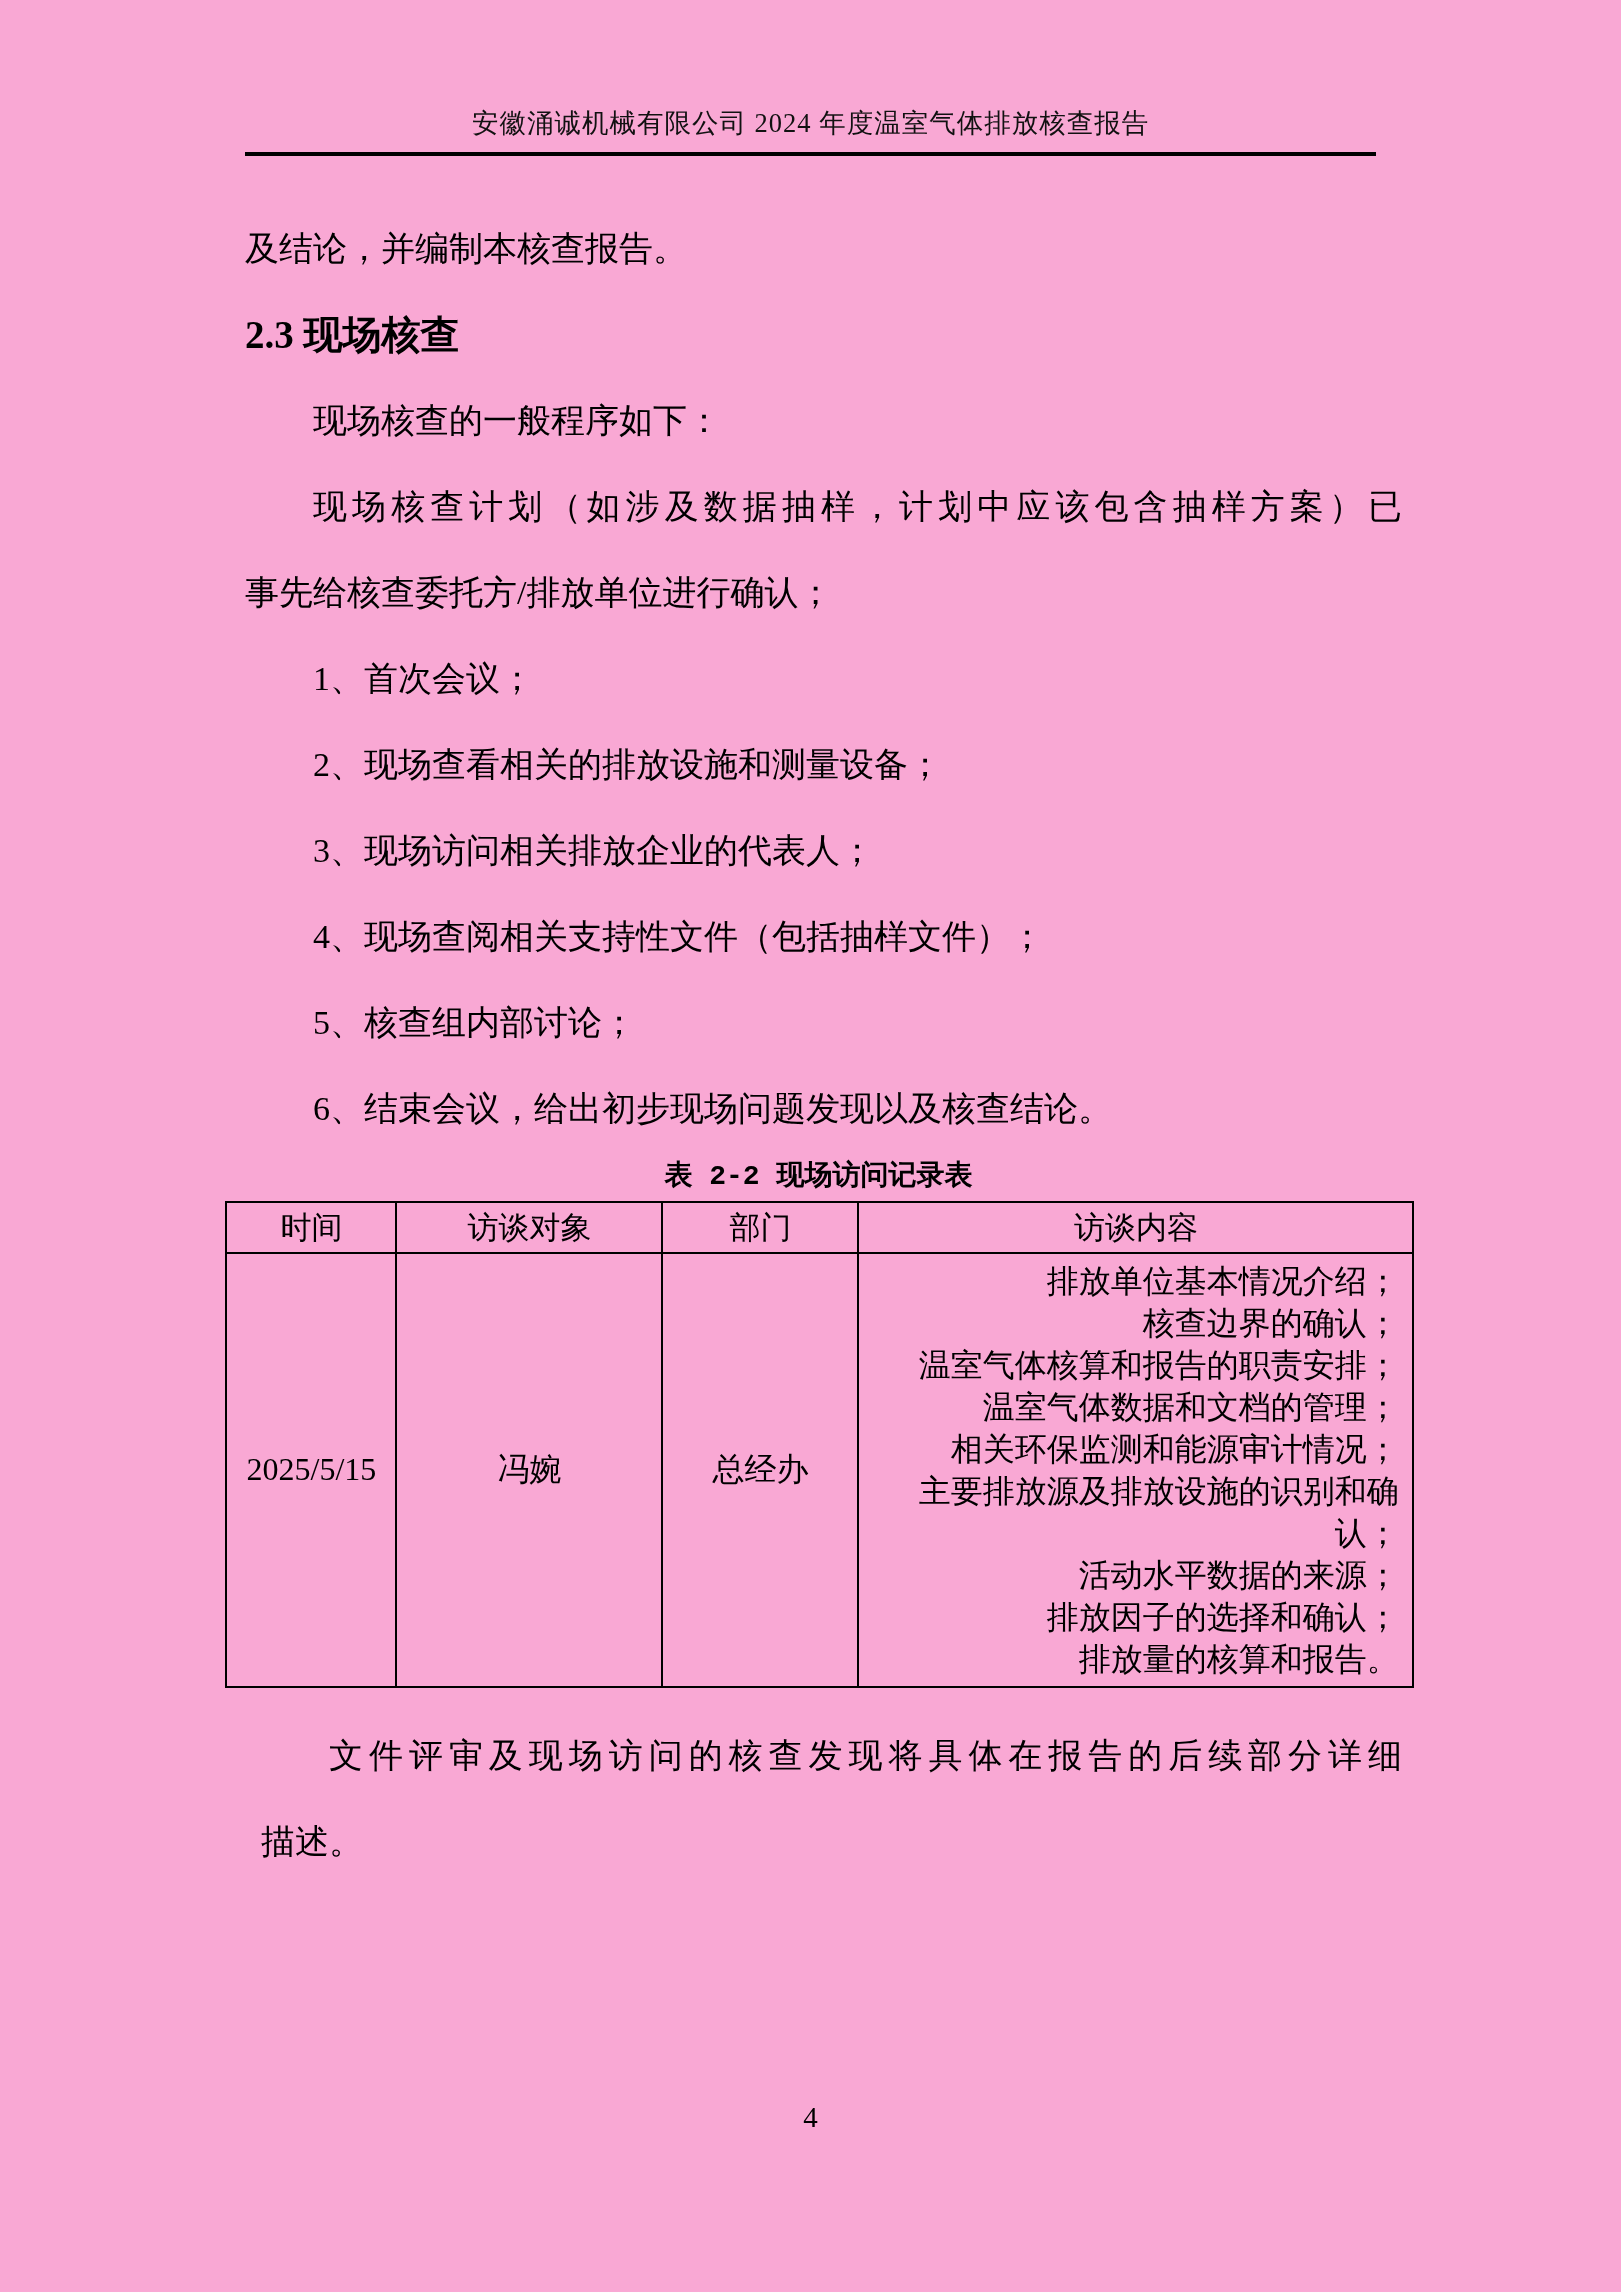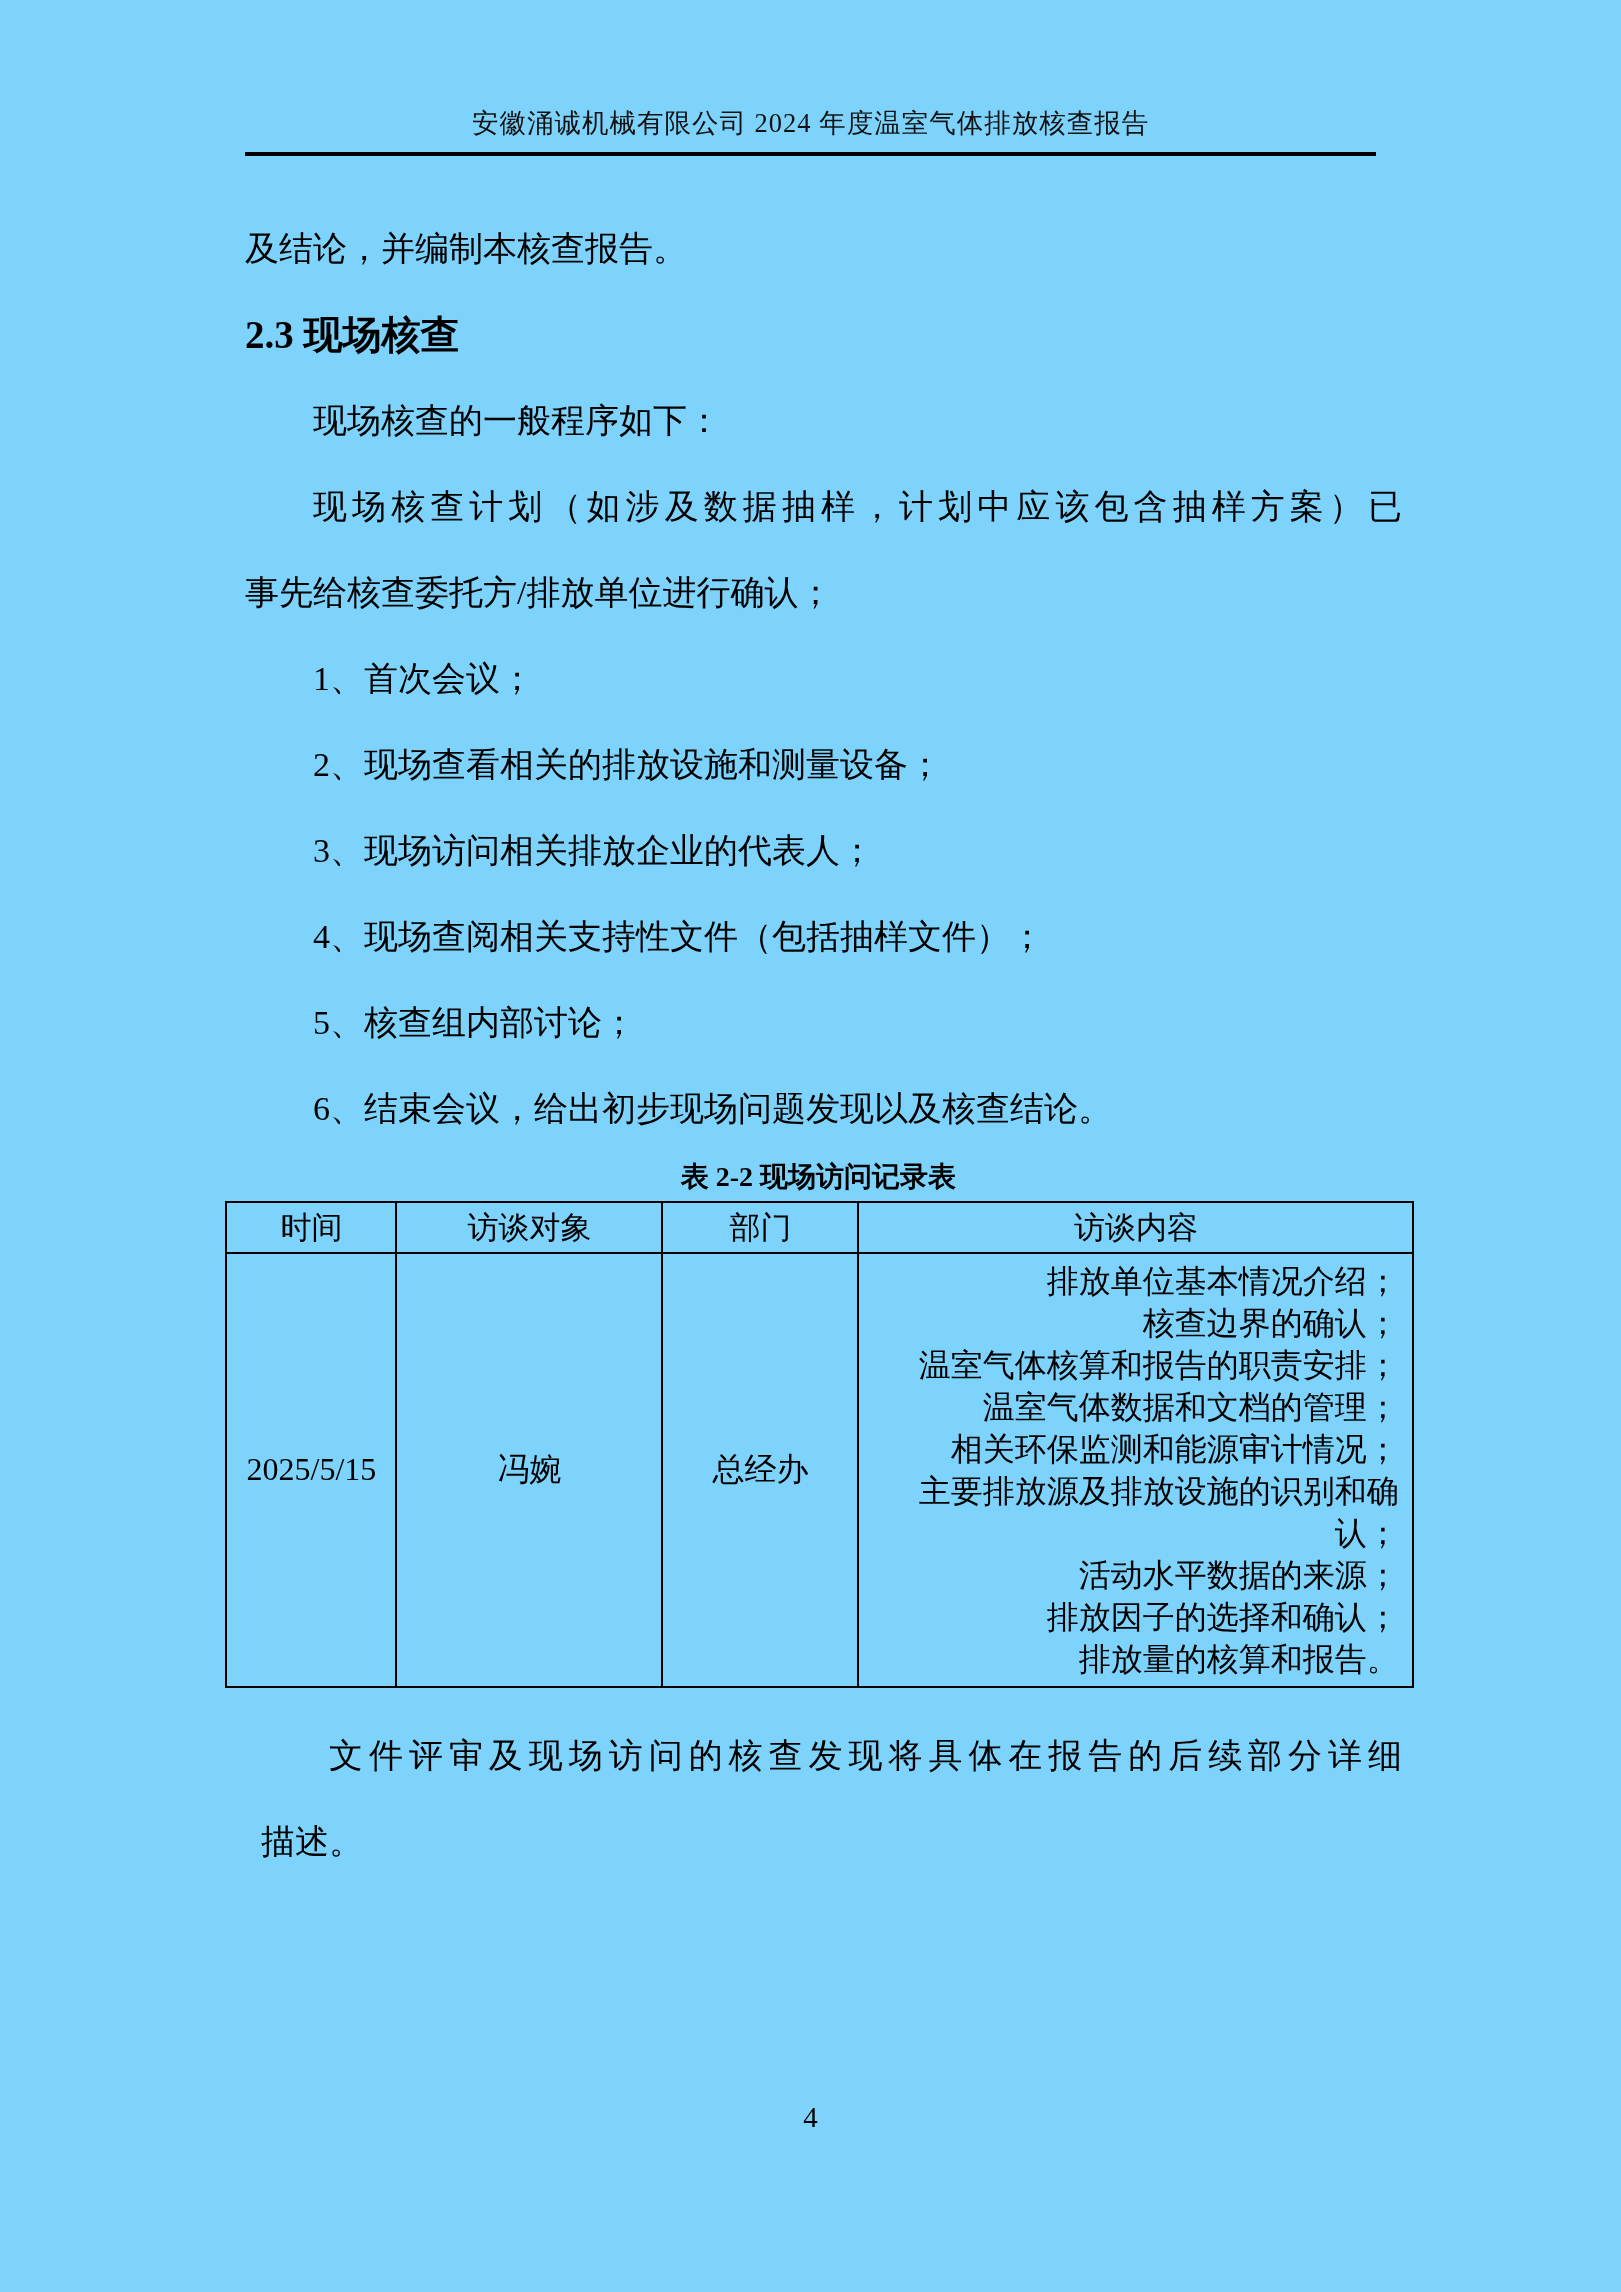--- a/index.html
+++ b/index.html
@@ -1,21 +1,21 @@
 <!DOCTYPE html>
 <html><head>
 <meta charset="utf-8">
 <style>
   * { margin: 0; padding: 0; box-sizing: border-box; }
   html, body { background: #e8e8e8; }
   .page {
     position: relative;
     width: 1621px;
     height: 2293px;
-    background: #7dd3fc;
+    background: #f9a8d4;
     margin: 0 auto;
     font-family: "Liberation Serif", "DejaVu Serif", serif;
     color: #000;
     overflow: hidden;
   }
   
   .page-header {
     position: absolute;
     top: 102px;
     left: 245px;
@@ -63,20 +63,21 @@
   }
   
   .table-caption {
     width: 1186px;
     margin-left: -19.6px;
     text-align: center;
     font-size: 28px;
     font-weight: bold;
     height: 49px;
     line-height: 49px;
+    font-family: Liberation Mono, monospace;
   }
   table.visit-table {
     width: 1186px;
     margin-left: -19.6px;
     border-collapse: collapse;
     table-layout: fixed;
   }
   table.visit-table, table.visit-table th, table.visit-table td {
     border: 2px solid #000;
   }

